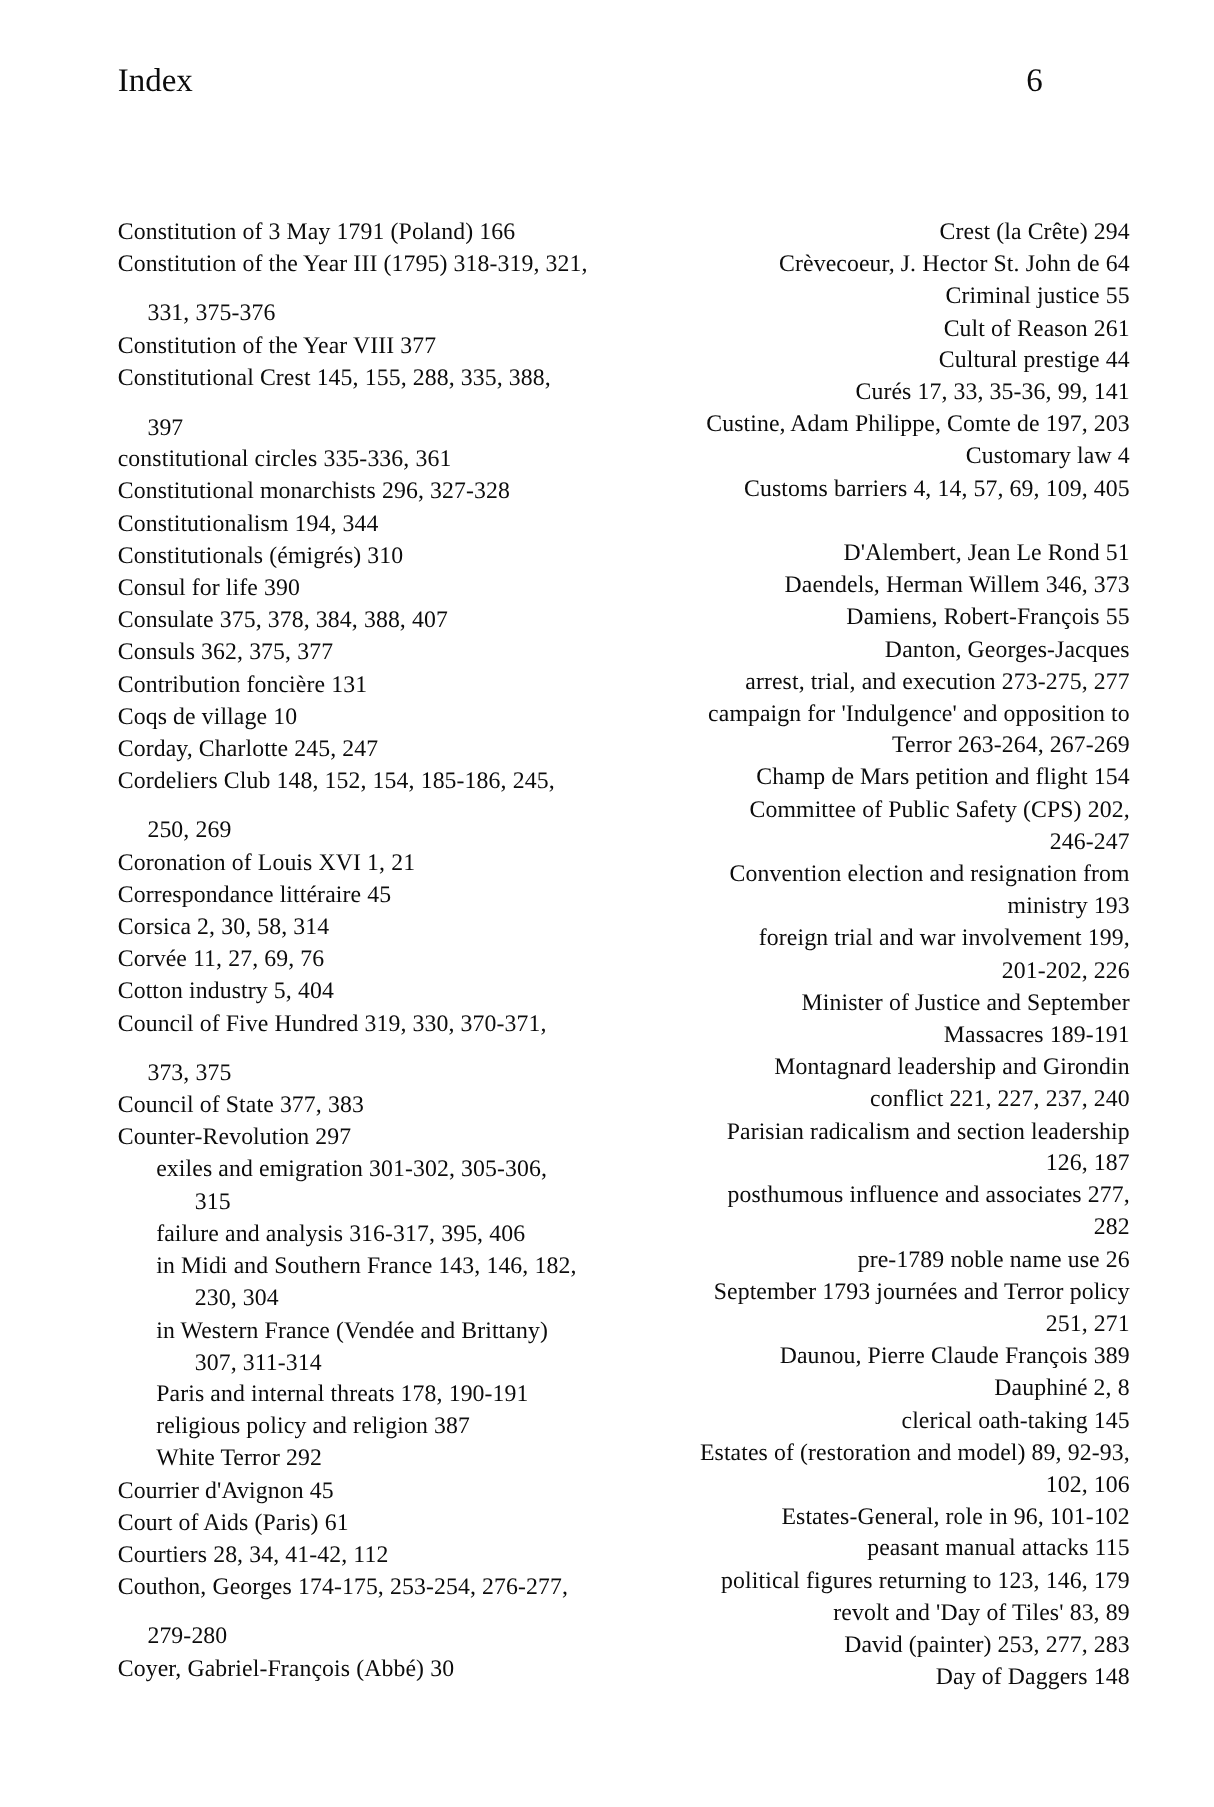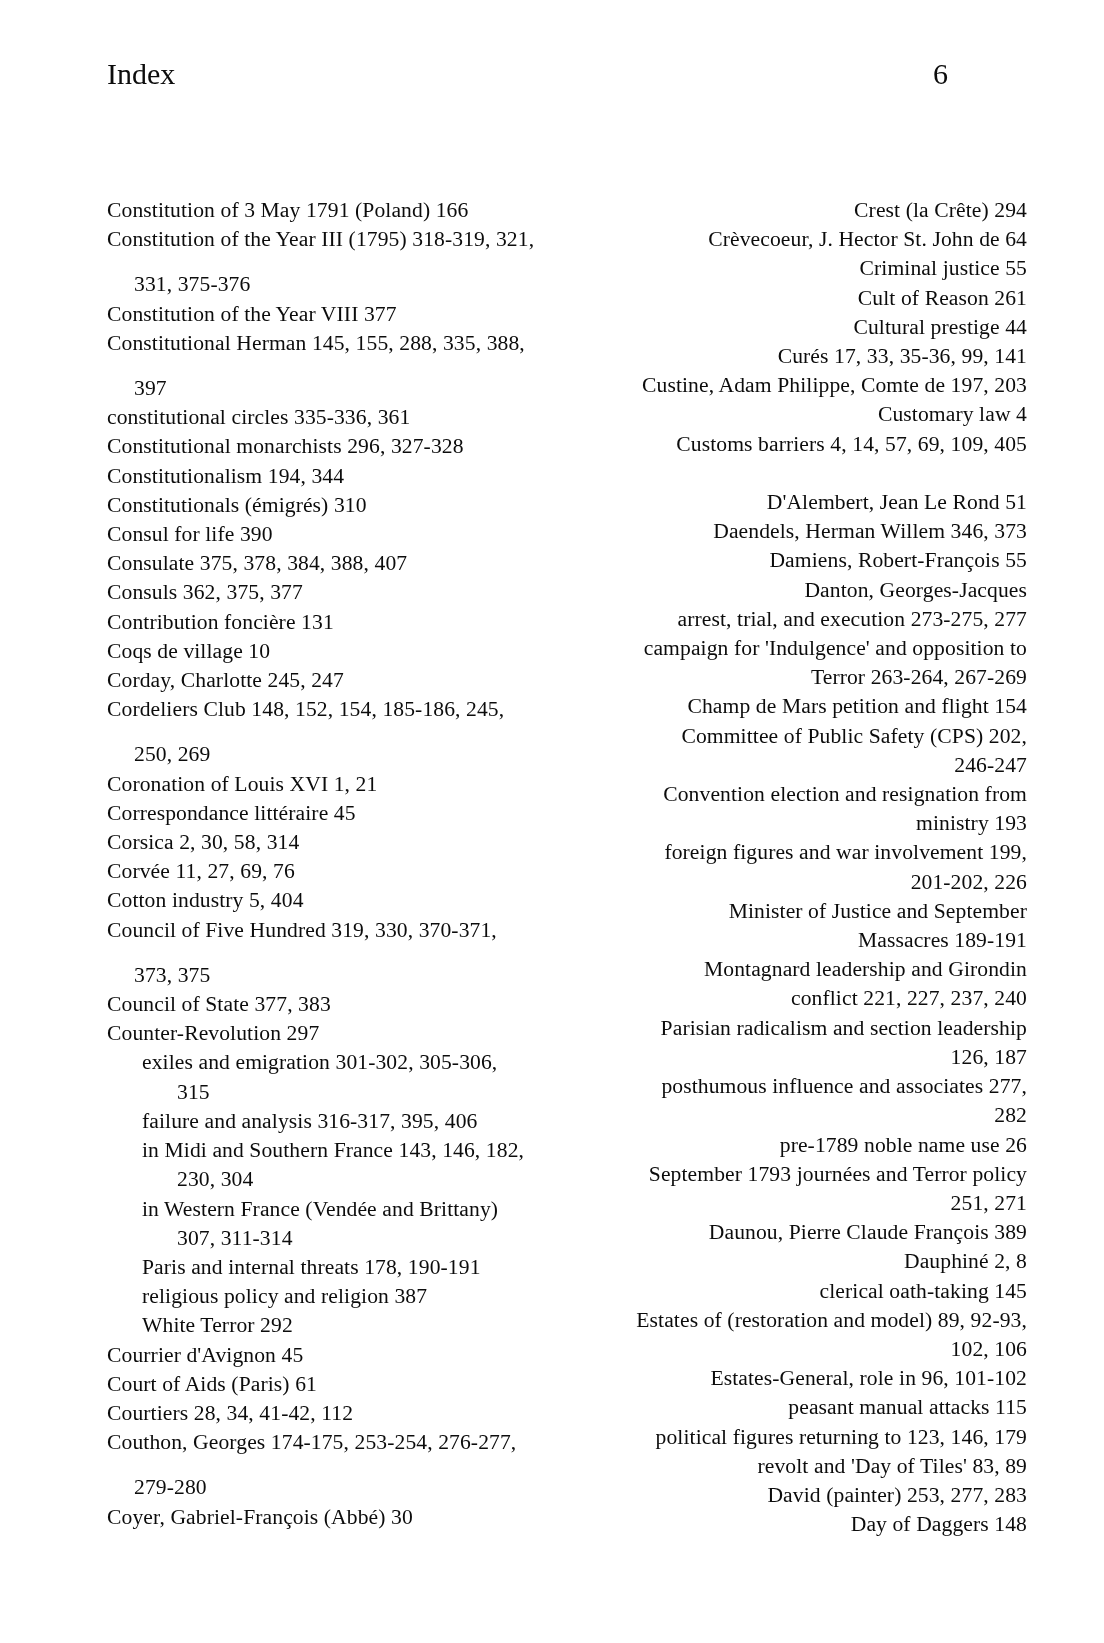--- a/index.html
+++ b/index.html
@@ -70,21 +70,21 @@
     <span class="head-title">Index</span>
     <span class="head-pagenum">6</span>
   </div>
 
   <div class="columns">
     <div class="col col-left">
         <div class="line i0">Constitution of 3 May 1791 (Poland) 166</div>
         <div class="line i0">Constitution of the Year III (1795) 318-319, 321,</div>
         <div class="line i1">331, 375-376</div>
         <div class="line i0">Constitution of the Year VIII 377</div>
-        <div class="line i0">Constitutional Herman 145, 155, 288, 335, 388,</div>
+        <div class="line i0">Constitutional Crest 145, 155, 288, 335, 388,</div>
         <div class="line i1">397</div>
         <div class="line i0">constitutional circles 335-336, 361</div>
         <div class="line i0">Constitutional monarchists 296, 327-328</div>
         <div class="line i0">Constitutionalism 194, 344</div>
         <div class="line i0">Constitutionals (émigrés) 310</div>
         <div class="line i0">Consul for life 390</div>
         <div class="line i0">Consulate 375, 378, 384, 388, 407</div>
         <div class="line i0">Consuls 362, 375, 377</div>
         <div class="line i0">Contribution foncière 131</div>
         <div class="line i0">Coqs de village 10</div>
@@ -133,21 +133,21 @@
         <div class="line i0">Damiens, Robert-François 55</div>
         <div class="line i0">Danton, Georges-Jacques</div>
         <div class="line i2">arrest, trial, and execution 273-275, 277</div>
         <div class="line i2">campaign for 'Indulgence' and opposition to</div>
         <div class="line i3">Terror 263-264, 267-269</div>
         <div class="line i2">Champ de Mars petition and flight 154</div>
         <div class="line i2">Committee of Public Safety (CPS) 202,</div>
         <div class="line i3">246-247</div>
         <div class="line i2">Convention election and resignation from</div>
         <div class="line i3">ministry 193</div>
-        <div class="line i2">foreign figures and war involvement 199,</div>
+        <div class="line i2">foreign trial and war involvement 199,</div>
         <div class="line i3">201-202, 226</div>
         <div class="line i2">Minister of Justice and September</div>
         <div class="line i3">Massacres 189-191</div>
         <div class="line i2">Montagnard leadership and Girondin</div>
         <div class="line i3">conflict 221, 227, 237, 240</div>
         <div class="line i2">Parisian radicalism and section leadership</div>
         <div class="line i3">126, 187</div>
         <div class="line i2">posthumous influence and associates 277,</div>
         <div class="line i3">282</div>
         <div class="line i2">pre-1789 noble name use 26</div>

